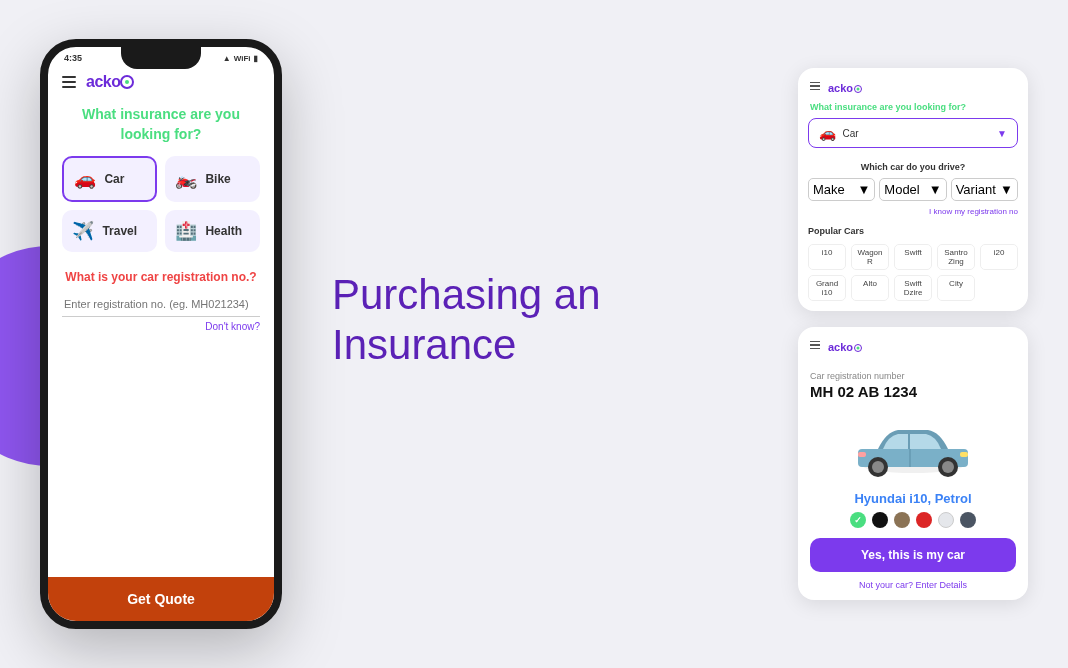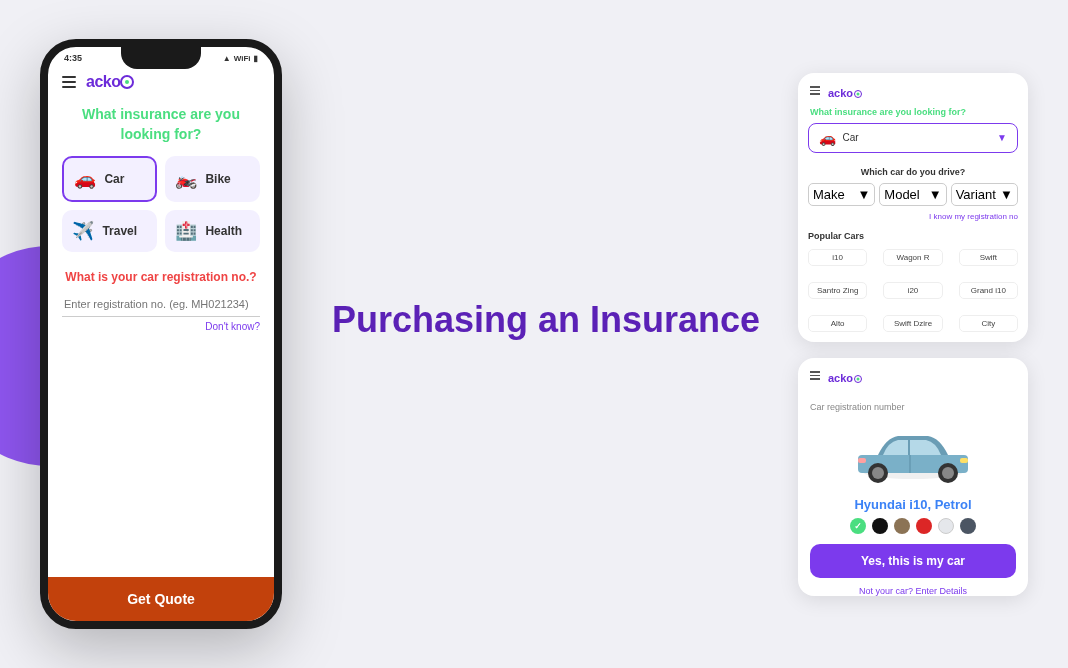--- a/index.html
+++ b/index.html
@@ -219,22 +219,22 @@
 
     
     .center-section {
       flex: 1;
       display: flex;
       flex-direction: column;
       align-items: flex-start;
       padding: 0 30px 0 50px;
     }
     .main-heading {
-      font-size: 36px;
-      font-weight: 700;
+      font-size: 42px;
+      font-weight: 400;
       color: #5b21b6;
       line-height: 1.2;
       margin-bottom: 28px;
     }
 
     
     .small-cards-area {
       display: flex;
       flex-direction: column;
       gap: 16px;
@@ -324,22 +324,22 @@
       cursor: pointer;
     }
     .mini-popular {
       font-size: 9px;
       font-weight: 700;
       color: #333;
       padding: 4px 10px 4px 10px;
     }
     .mini-car-grid {
       display: grid;
-      grid-template-columns: 1fr 1fr 1fr;
-      gap: 16px;
+      grid-template-columns: 1fr 1fr 1fr 1fr 1fr;
+      gap: 5px;
       padding: 4px 10px 10px 10px;
     }
     .mini-car-item {
       text-align: center;
       font-size: 8px;
       color: #444;
       border: 1px solid #eee;
       border-radius: 5px;
       padding: 3px 2px;
       cursor: pointer;
@@ -399,20 +399,21 @@
       text-align: center;
       font-size: 12px;
       font-weight: 700;
       margin: 0 12px 8px 12px;
       cursor: pointer;
     }
     .not-your-car {
       text-align: center;
       font-size: 9px;
       color: #888;
+      padding-bottom: 10px;
     }
     .not-your-car span {
       color: #7c3aed;
       cursor: pointer;
     }
   </style>
 </head>
 <body>
 
 <div class="bg-circle"></div>
@@ -539,20 +540,21 @@
         <div class="mini-hamburger">
           <span></span>
             <span></span>
             <span></span>
         </div>
         <div>
           <span class="mini-acko-logo">acko<span style="display:inline-block;width:8px;height:8px;border-radius:50%;border:1.5px solid #6c2bd9;vertical-align:middle;margin-left:1px;position:relative;"><span style="display:block;width:3px;height:3px;border-radius:50%;background:#4ade80;position:absolute;top:50%;left:50%;transform:translate(-50%,-50%);"></span></span></span>
         </div>
       </div>
       <div class="card2-reg-label">Car registration number</div>
+      <div class="card2-reg-number">MH 02 AB 1234</div>
 
       <div class="car-svg-container">
         <svg width="130" height="65" viewBox="0 0 130 65">
 
           <ellipse cx="65" cy="52" rx="50" ry="7" fill="#ccc" opacity="0.3"></ellipse>
 
           <rect x="10" y="35" width="110" height="18" rx="4" fill="#7ab0c8"></rect>
 
           <path d="M30 35 Q38 18 50 16 L80 16 Q92 18 100 35 Z" fill="#6a9db5"></path>
 

